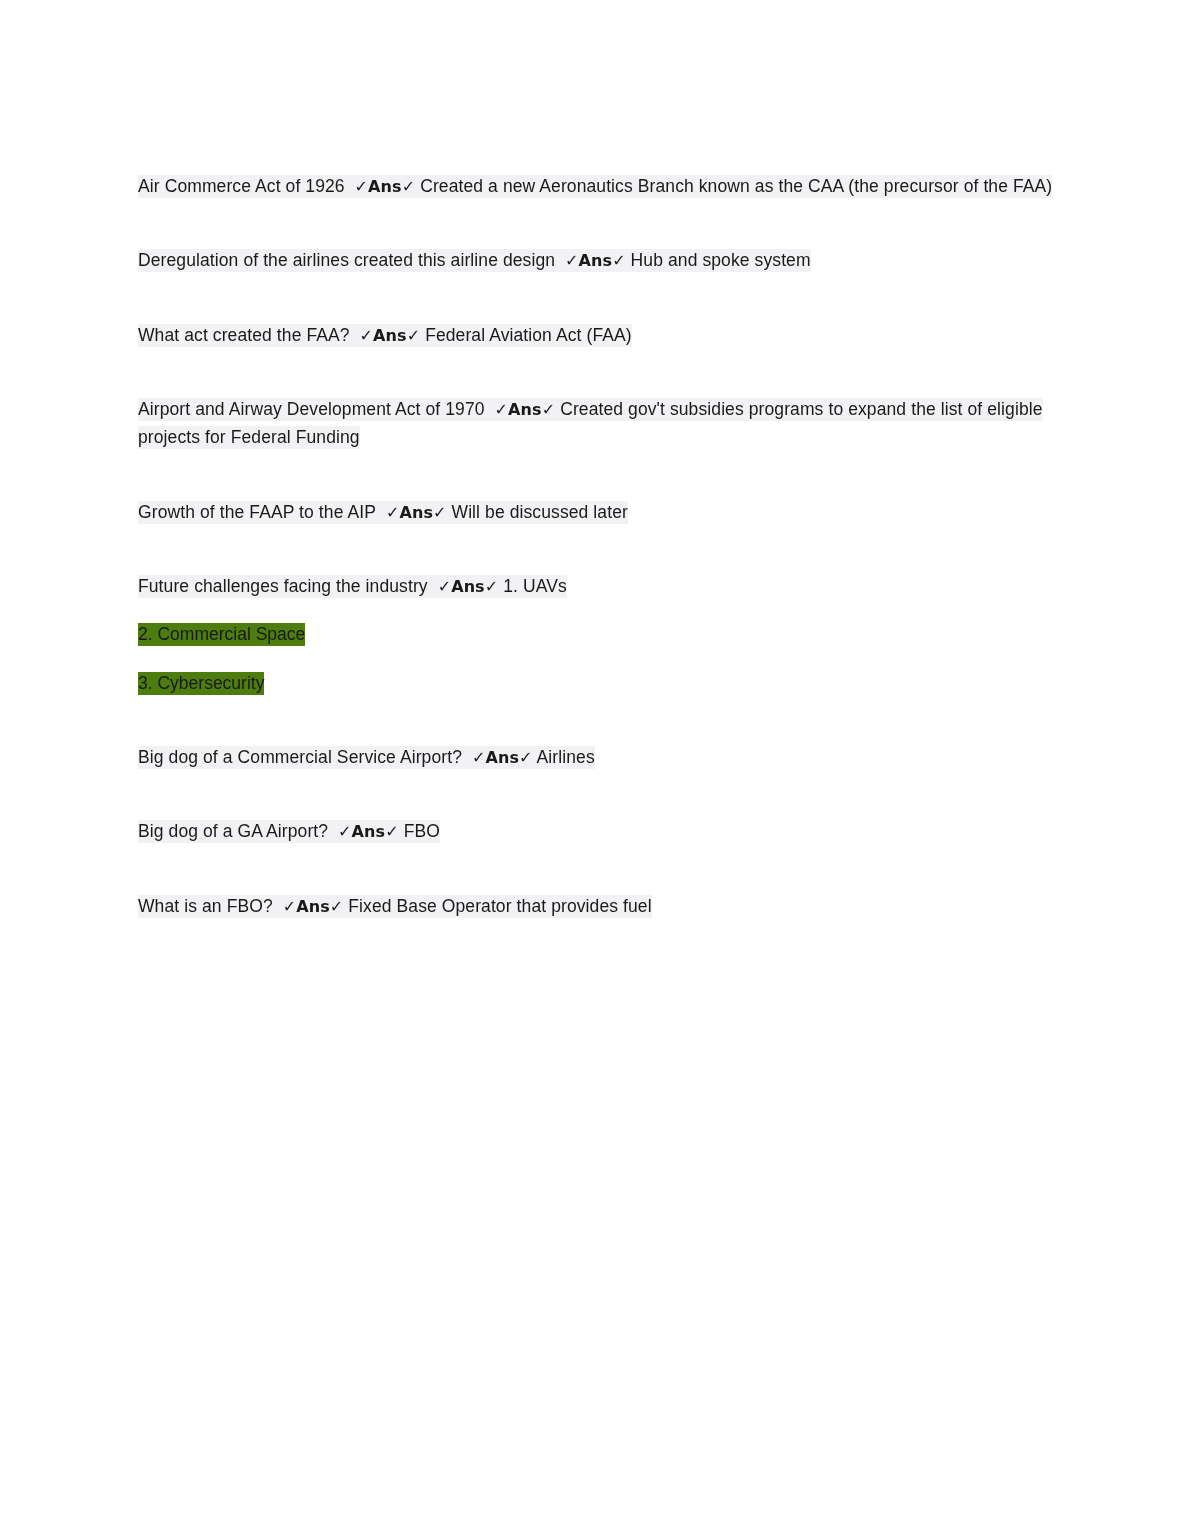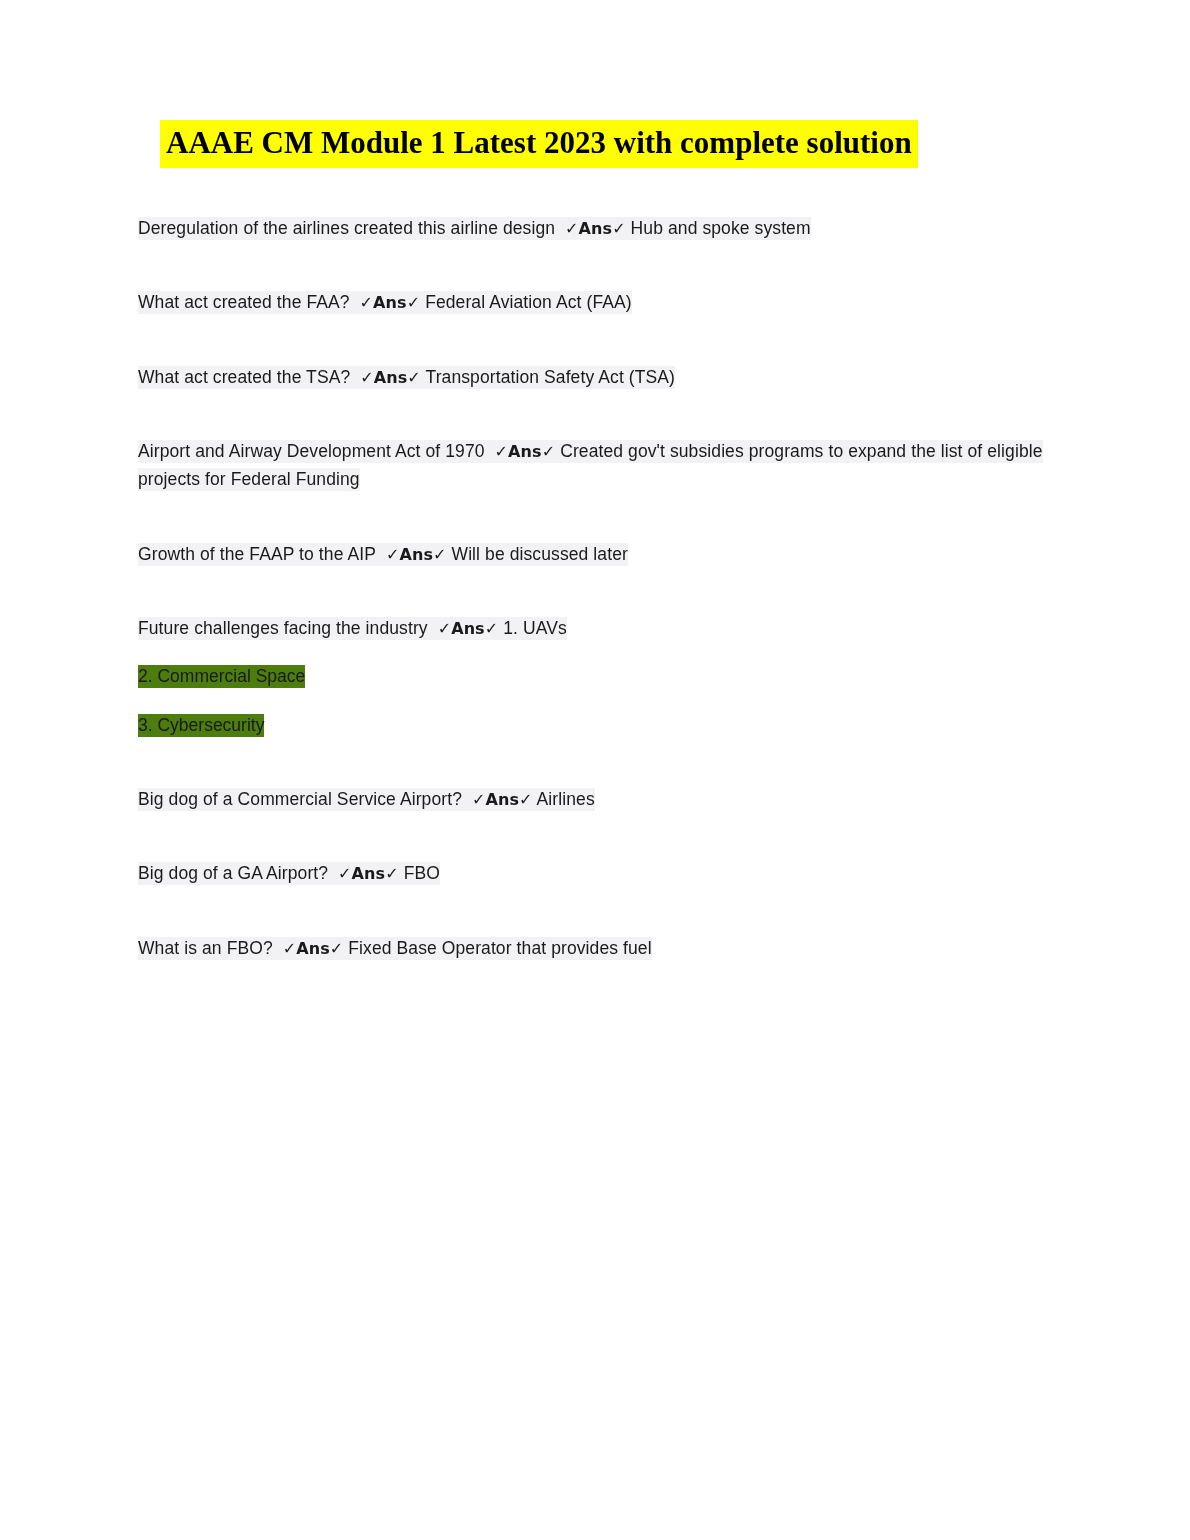--- a/index.html
+++ b/index.html
@@ -71,30 +71,29 @@
   }
   .first-block {
     margin-top: 52px;
   }
 </style>
 </head>
 <body>
 
 <div class="page">
   <div class="content">
-    <h1 class="doc-title">AAAE CM Module 1 Latest 2023 with complete solution</h1>
     <div id="qa-container">
+        <div class="qa-block first-block">
+          <div class="qa-line"><span class="hl"><span>Air Commerce Act of 1926</span>&nbsp; <span class="check">✓Ans✓</span> <span>Created a new Aeronautics Branch known as the CAA (the precursor of the FAA)</span></span></div>
+        </div>
         <div class="qa-block">
           <div class="qa-line"><span class="hl"><span>Deregulation of the airlines created this airline design</span>&nbsp; <span class="check">✓Ans✓</span> <span>Hub and spoke system</span></span></div>
         </div>
         <div class="qa-block">
           <div class="qa-line"><span class="hl"><span>What act created the FAA?</span>&nbsp; <span class="check">✓Ans✓</span> <span>Federal Aviation Act (FAA)</span></span></div>
-        </div>
-        <div class="qa-block">
-          <div class="qa-line"><span class="hl"><span>What act created the TSA?</span>&nbsp; <span class="check">✓Ans✓</span> <span>Transportation Safety Act (TSA)</span></span></div>
         </div>
         <div class="qa-block">
           <div class="qa-line"><span class="hl"><span>Airport and Airway Development Act of 1970</span>&nbsp; <span class="check">✓Ans✓</span> <span>Created gov't subsidies programs to expand the list of eligible projects for Federal Funding</span></span></div>
         </div>
         <div class="qa-block">
           <div class="qa-line"><span class="hl"><span>Growth of the FAAP to the AIP</span>&nbsp; <span class="check">✓Ans✓</span> <span>Will be discussed later</span></span></div>
         </div>
         <div class="qa-block">
           <div class="qa-line"><span class="hl"><span>Future challenges facing the industry</span>&nbsp; <span class="check">✓Ans✓</span> <span>1. UAVs</span></span></div>
           <div class="extra-line"><span class="hl">2. Commercial Space</span></div>

